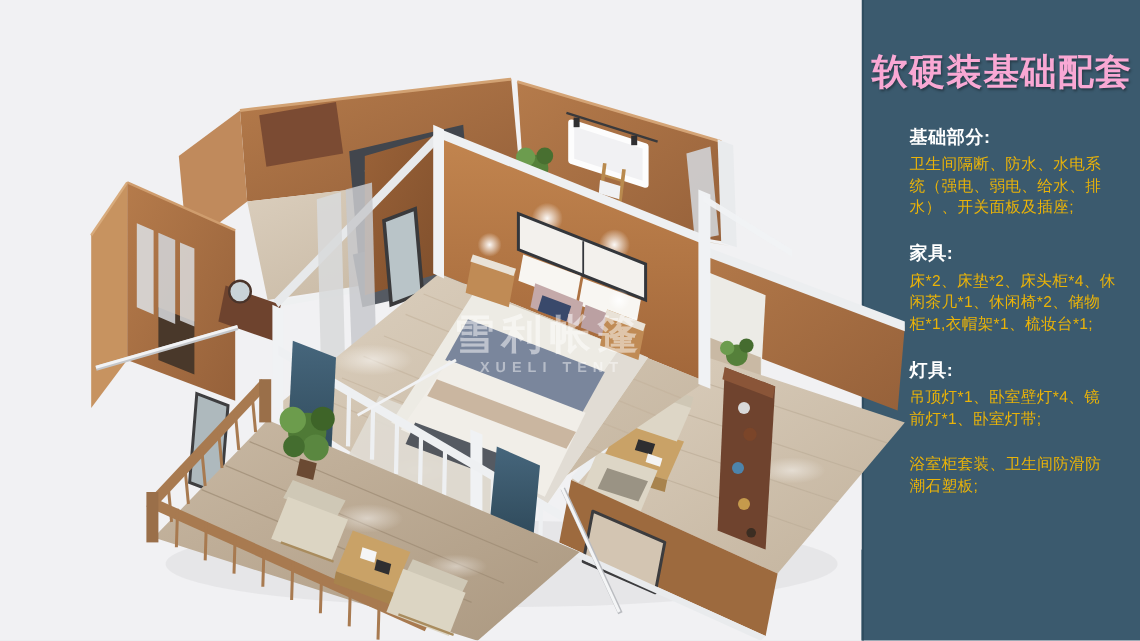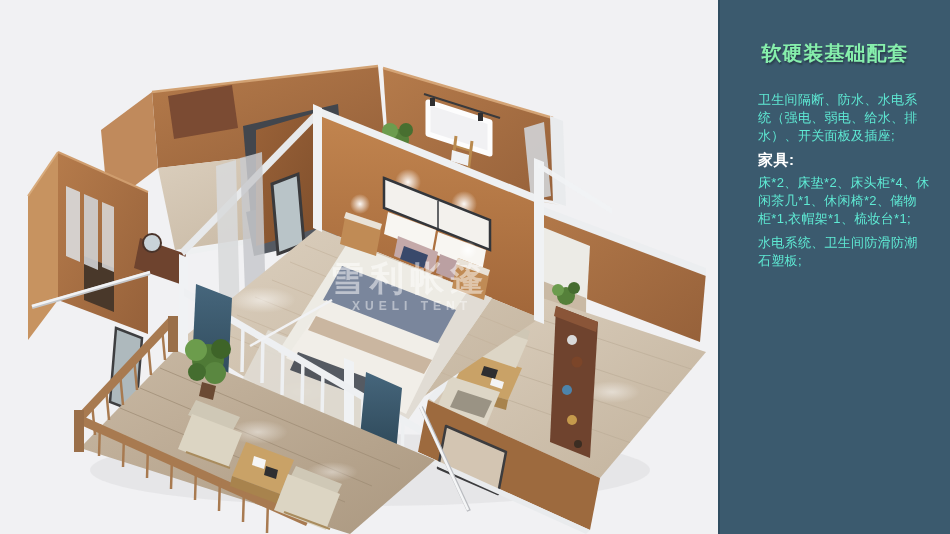--- a/index.html
+++ b/index.html
@@ -1,35 +1,35 @@
 <!DOCTYPE html>
 <html><head>
 <meta charset="utf-8">
 <style>
   html,body{margin:0;padding:0;background:#e8e8ea;}
   *{box-sizing:border-box;}
   .stage{
     width:950px;height:534px;display:flex;overflow:hidden;position:relative;
     font-family:"Liberation Sans","DejaVu Sans",sans-serif;background:#f1f1f3;
   }
-  .render{width:718px;height:458px;position:relative;background:#f1f1f3;flex:0 0 718px;}
+  .render{width:718px;height:458px;position:relative;background:#f1f1f3;flex:0 0 718px;padding-left:48px;}
   .render svg{display:block;width:718px;height:534px;}
   .panel{
     width:232px;height:534px;flex:0 0 232px;background:#3b5a6e;color:#fff;
     border-left:2px solid #2f4d60;
   }
   .panel h1{
-    margin:40px 6px 0 6px;font-size:20px;font-weight:700;letter-spacing:1px;
-    text-align:center;color:#86efac;text-shadow:1px 2px 2px rgba(0,0,0,.35);
+    margin:40px 6px 0 6px;font-size:30px;font-weight:700;letter-spacing:1px;
+    text-align:center;color:#f9a8d4;text-shadow:1px 2px 2px rgba(0,0,0,.35);
   }
   .sections{padding:0 20px 0 38px;}
-  .sec{margin-top:6px;}
+  .sec{margin-top:20px;}
   .sec:first-child{margin-top:24px;}
   .sec h2{margin:0 0 4px 0;font-size:15px;font-weight:700;color:#ffffff;letter-spacing:.5px;}
-  .sec p{margin:0;font-size:13px;line-height:18px;color:#5eead4;letter-spacing:.3px;}
+  .sec p{margin:0;font-size:13px;line-height:18px;color:#eab308;letter-spacing:.3px;}
 </style>
 </head>
 <body>
 
 <div class="stage">
 
   <div class="render">
     <svg viewBox="0 0 718 534" xmlns="http://www.w3.org/2000/svg">
       <defs>
         <linearGradient id="wNE" x1="0" y1="0" x2="0" y2="1">
@@ -326,24 +326,29 @@
         <text x="410" y="290" font-size="34" font-weight="700" letter-spacing="6" opacity=".5">雪利帐篷</text>
         <text x="412" y="310" font-size="12" font-weight="700" letter-spacing="5" opacity=".45">XUELI TENT</text>
       </g>
     </svg>
   </div>
 
   <aside class="panel">
     <h1>软硬装基础配套</h1>
     <div class="sections">
       <section class="sec">
+        <h2>基础部分:</h2>
         <p>卫生间隔断、防水、水电系统（强电、弱电、给水、排水）、开关面板及插座;</p>
       </section>
       <section class="sec">
         <h2>家具:</h2>
         <p>床*2、床垫*2、床头柜*4、休闲茶几*1、休闲椅*2、储物柜*1,衣帽架*1、梳妆台*1;</p>
       </section>
       <section class="sec">
-        <p>水电系统、卫生间防滑防潮石塑板;</p>
+        <h2>灯具:</h2>
+        <p>吊顶灯*1、卧室壁灯*4、镜前灯*1、卧室灯带;</p>
+      </section>
+      <section class="sec">
+        <p>浴室柜套装、卫生间防滑防潮石塑板;</p>
       </section>
     </div>
   </aside>
 </div>
 
 </body></html>

